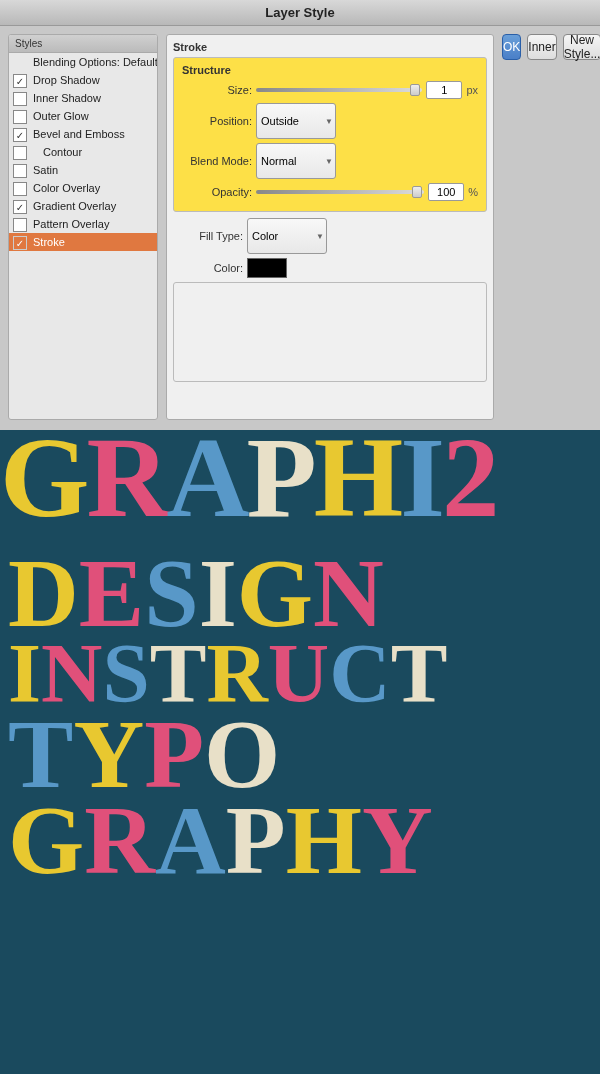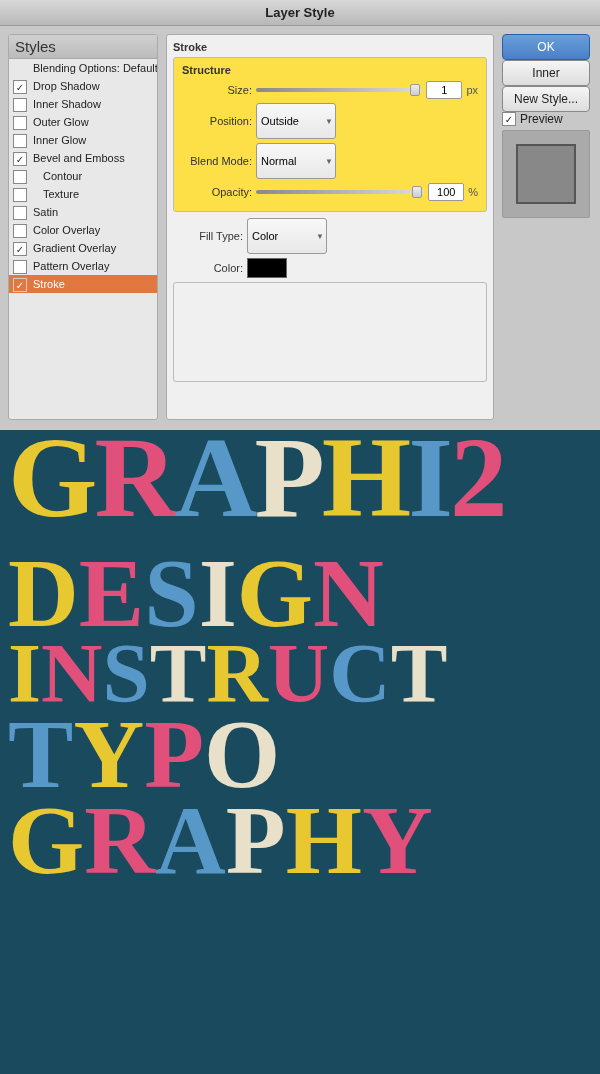--- a/index.html
+++ b/index.html
@@ -46,21 +46,21 @@
       border: 1px solid #aaa;
       border-radius: 3px;
       overflow: hidden;
       flex-shrink: 0;
     }
 
     .styles-header {
       background: linear-gradient(to bottom, #d0d0d0, #bbb);
       border-bottom: 1px solid #aaa;
       padding: 3px 6px;
-      font-size: 15px;
+      font-size: 10px;
       color: #333;
     }
 
     .style-item {
       padding: 3px 6px 3px 24px;
       font-size: 11px;
       color: #222;
       position: relative;
       cursor: pointer;
       white-space: nowrap;
@@ -206,21 +206,21 @@
       border-radius: 3px;
       background: #f0f0f0;
       height: 100px;
       margin-top: 4px;
     }
 
     
     .buttons-panel {
       width: 90px;
       display: flex;
-      flex-direction: column;
+      gap: 6px;
       flex-shrink: 0;
     }
 
     .dialog-btn {
       width: 88px;
       height: 26px;
       border-radius: 4px;
       font-size: 12px;
       cursor: pointer;
       display: flex;
@@ -313,39 +313,31 @@
       <div class="style-item">
         <div class="checkbox"></div>
         <span>Inner Shadow</span>
       </div>
 
       <div class="style-item">
         <div class="checkbox"></div>
         <span>Outer Glow</span>
       </div>
 
-      <div class="style-item">
-        <div class="checkbox"></div>
-        <span>Inner Glow</span>
-      </div>
 
       <div class="style-item">
         <div class="checkbox checked">✓</div>
         <span>Bevel and Emboss</span>
       </div>
 
       <div class="style-item sub-item">
         <div class="checkbox"></div>
         <span>Contour</span>
       </div>
 
-      <div class="style-item sub-item">
-        <div class="checkbox"></div>
-        <span>Texture</span>
-      </div>
 
       <div class="style-item">
         <div class="checkbox"></div>
         <span>Satin</span>
       </div>
 
       <div class="style-item">
         <div class="checkbox"></div>
         <span>Color Overlay</span>
       </div>
@@ -434,21 +426,21 @@
       </div>
 
       <div class="preview-box">
         <div class="preview-inner"></div>
       </div>
     </div>
   </div>
 </div>
 
 <div style="position:absolute; top:430px; left:0; width:600px; height:120px; overflow:hidden; background:#1a4a5e;">
-  <div style="font-size:115px; font-weight:900; font-family:Georgia,serif; text-transform:uppercase; letter-spacing:-3px; line-height:1; padding-left:8px; margin-top:-10px;">
+  <div style="font-size:115px; font-weight:900; font-family:Georgia,serif; text-transform:uppercase; letter-spacing:-3px; line-height:1; margin-top:-10px;">
     <span style="color:#e8c830;">G</span><span style="color:#e0507a;">R</span><span style="color:#5898c8;">A</span><span style="color:#e8e0c8;">P</span><span style="color:#e8c830;">H</span><span style="color:#5898c8;">I</span><span style="color:#e0507a;">2</span>
   </div>
 </div>
 
 <div style="position:absolute; top:550px; left:0; width:600px; height:524px; background:#1a4a5e; padding:0 8px;">
 
   <div style="line-height:0.88;">
     <span class="cl cy">D</span><span class="cl cm">E</span><span class="cl cb">S</span><span class="cl cw">I</span><span class="cl cy">G</span><span class="cl cm">N</span>
   </div>
 

